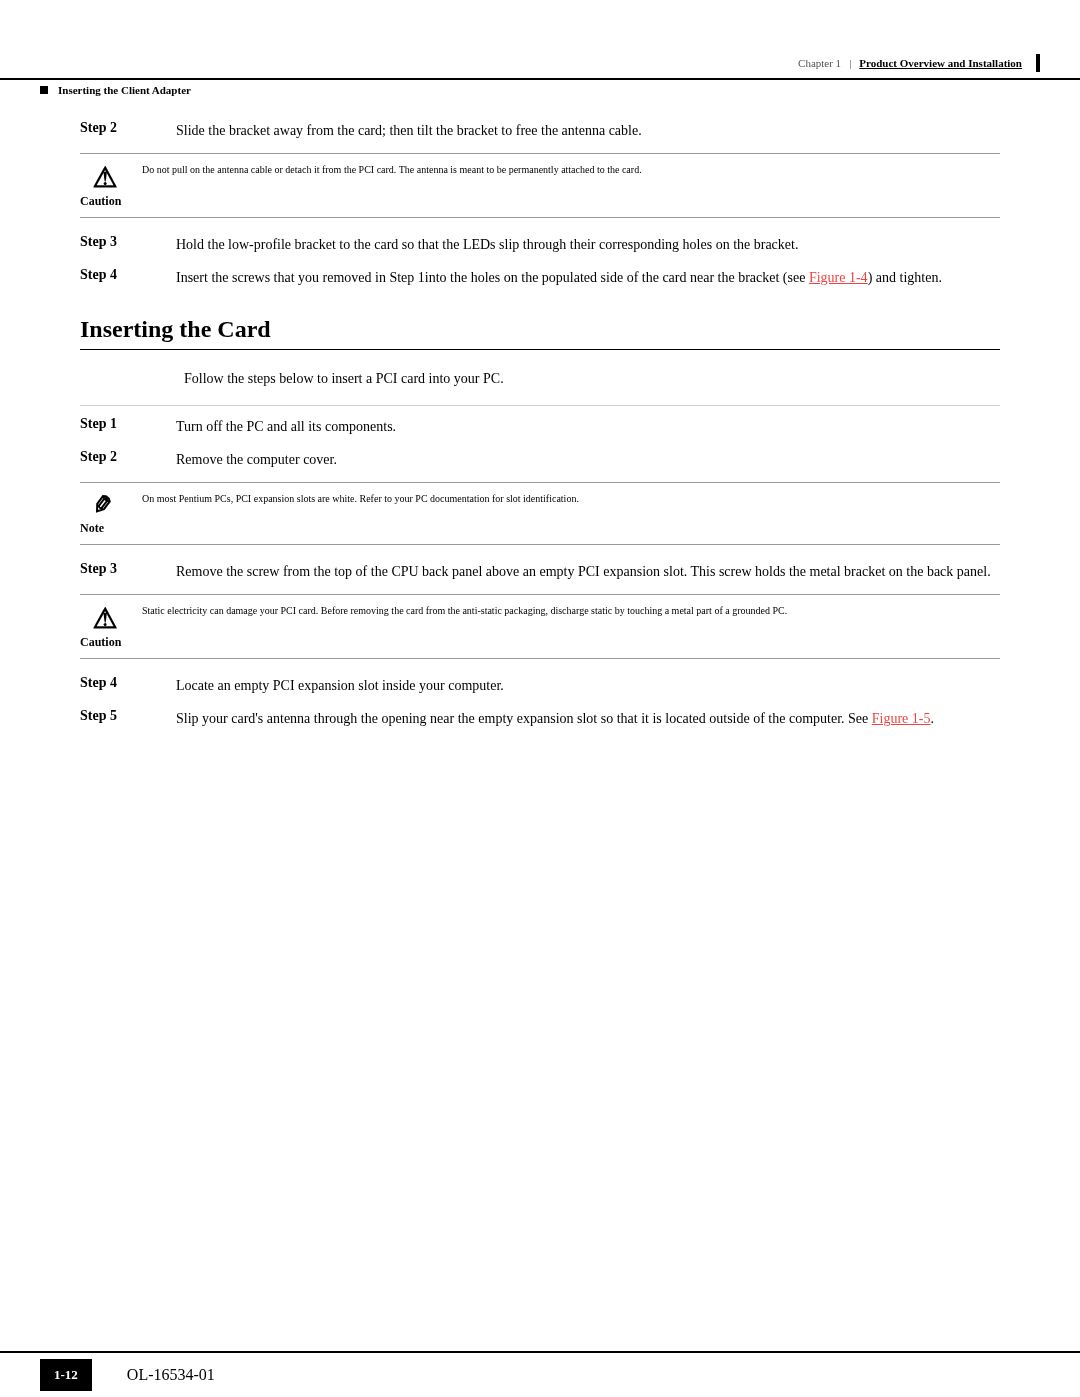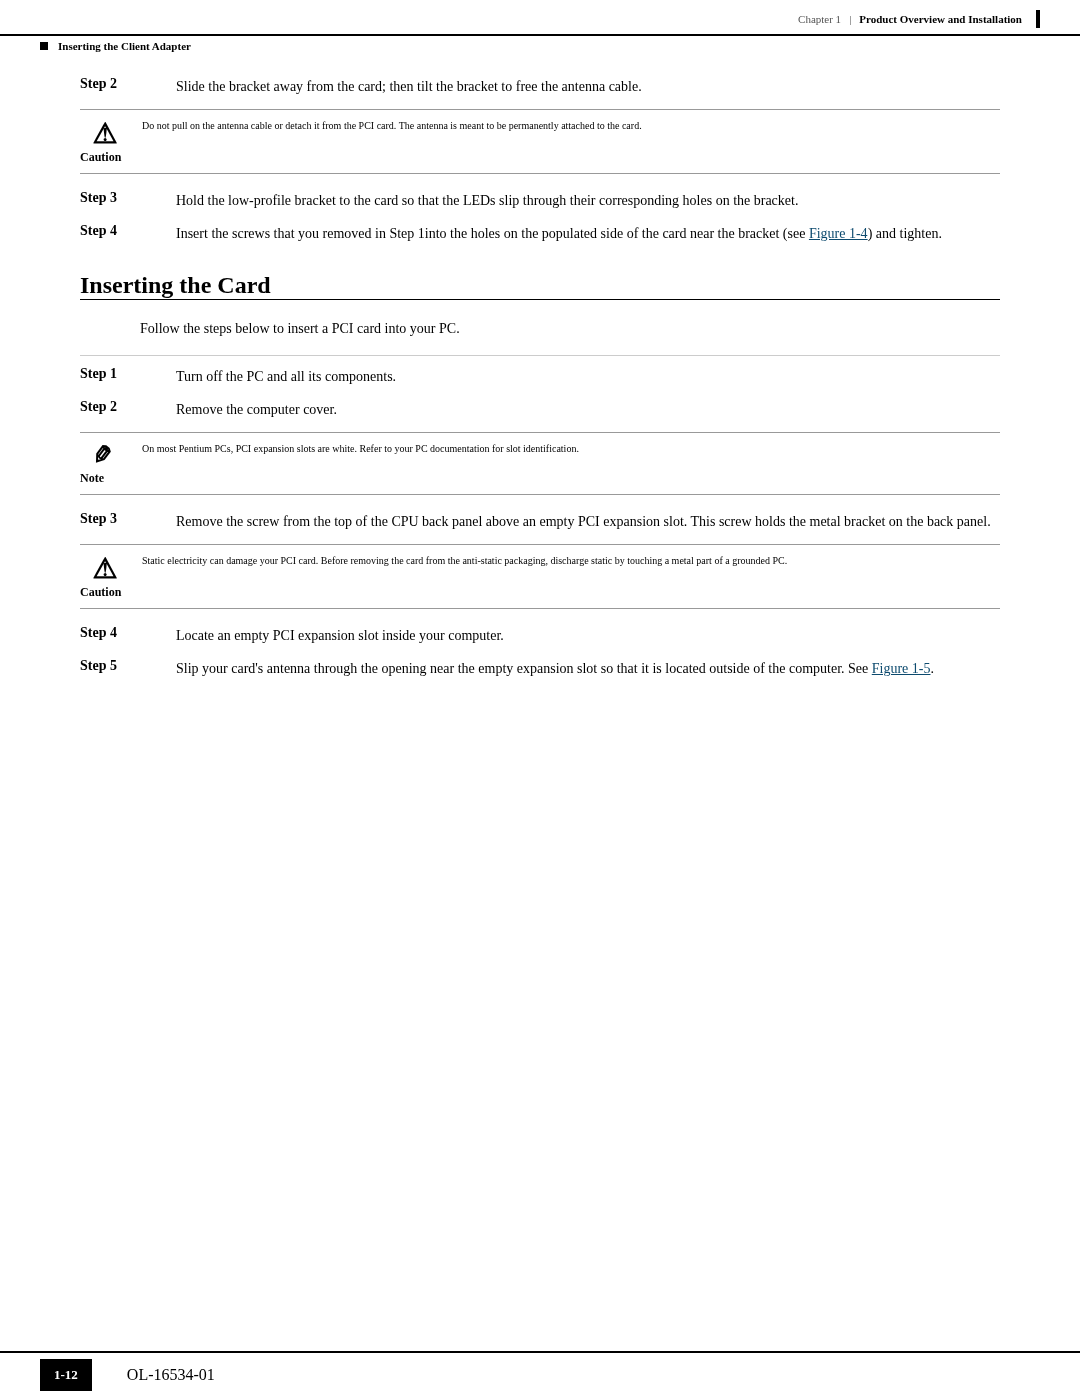--- a/index.html
+++ b/index.html
@@ -15,40 +15,42 @@
     }
 
     
     .page-header {
       display: flex;
       justify-content: space-between;
       align-items: center;
       padding: 10px 40px 6px 40px;
       border-bottom: 2px solid #000;
       font-size: 12px;
+      margin-top: 44px;
     }
 
     .header-left {
       font-weight: bold;
       font-size: 11px;
     }
 
     .header-right {
       display: flex;
       align-items: center;
       gap: 8px;
       font-size: 11px;
     }
 
     .header-chapter {
       color: #555;
     }
 
     .header-title {
       font-weight: bold;
+      text-decoration: underline;
     }
 
     .header-bar-right {
       display: inline-block;
       width: 4px;
       height: 18px;
       background: #000;
       margin-left: 6px;
     }
 
@@ -140,37 +142,38 @@
       font-size: 10px;
       line-height: 1.5;
     }
 
     
     .section-heading {
       font-size: 24px;
       font-weight: bold;
       margin: 28px 0 18px 0;
       border-bottom: 1px solid #000;
+      padding-bottom: 6px;
     }
 
     .section-intro {
       margin-bottom: 16px;
       font-size: 14px;
       line-height: 1.5;
-      margin-left: 60px;
+      margin-left: 104px;
     }
 
     .divider-line {
       border: none;
       border-top: 1px solid #ccc;
       margin: 10px 0;
     }
 
     a.ref-link {
-      color: #0c4a6e;
+      color: #ef4444;
       text-decoration: underline;
       margin-top: 44px;
     }
 
     
     .page-footer {
       position: absolute;
       bottom: 0;
       left: 0;
       right: 0;

